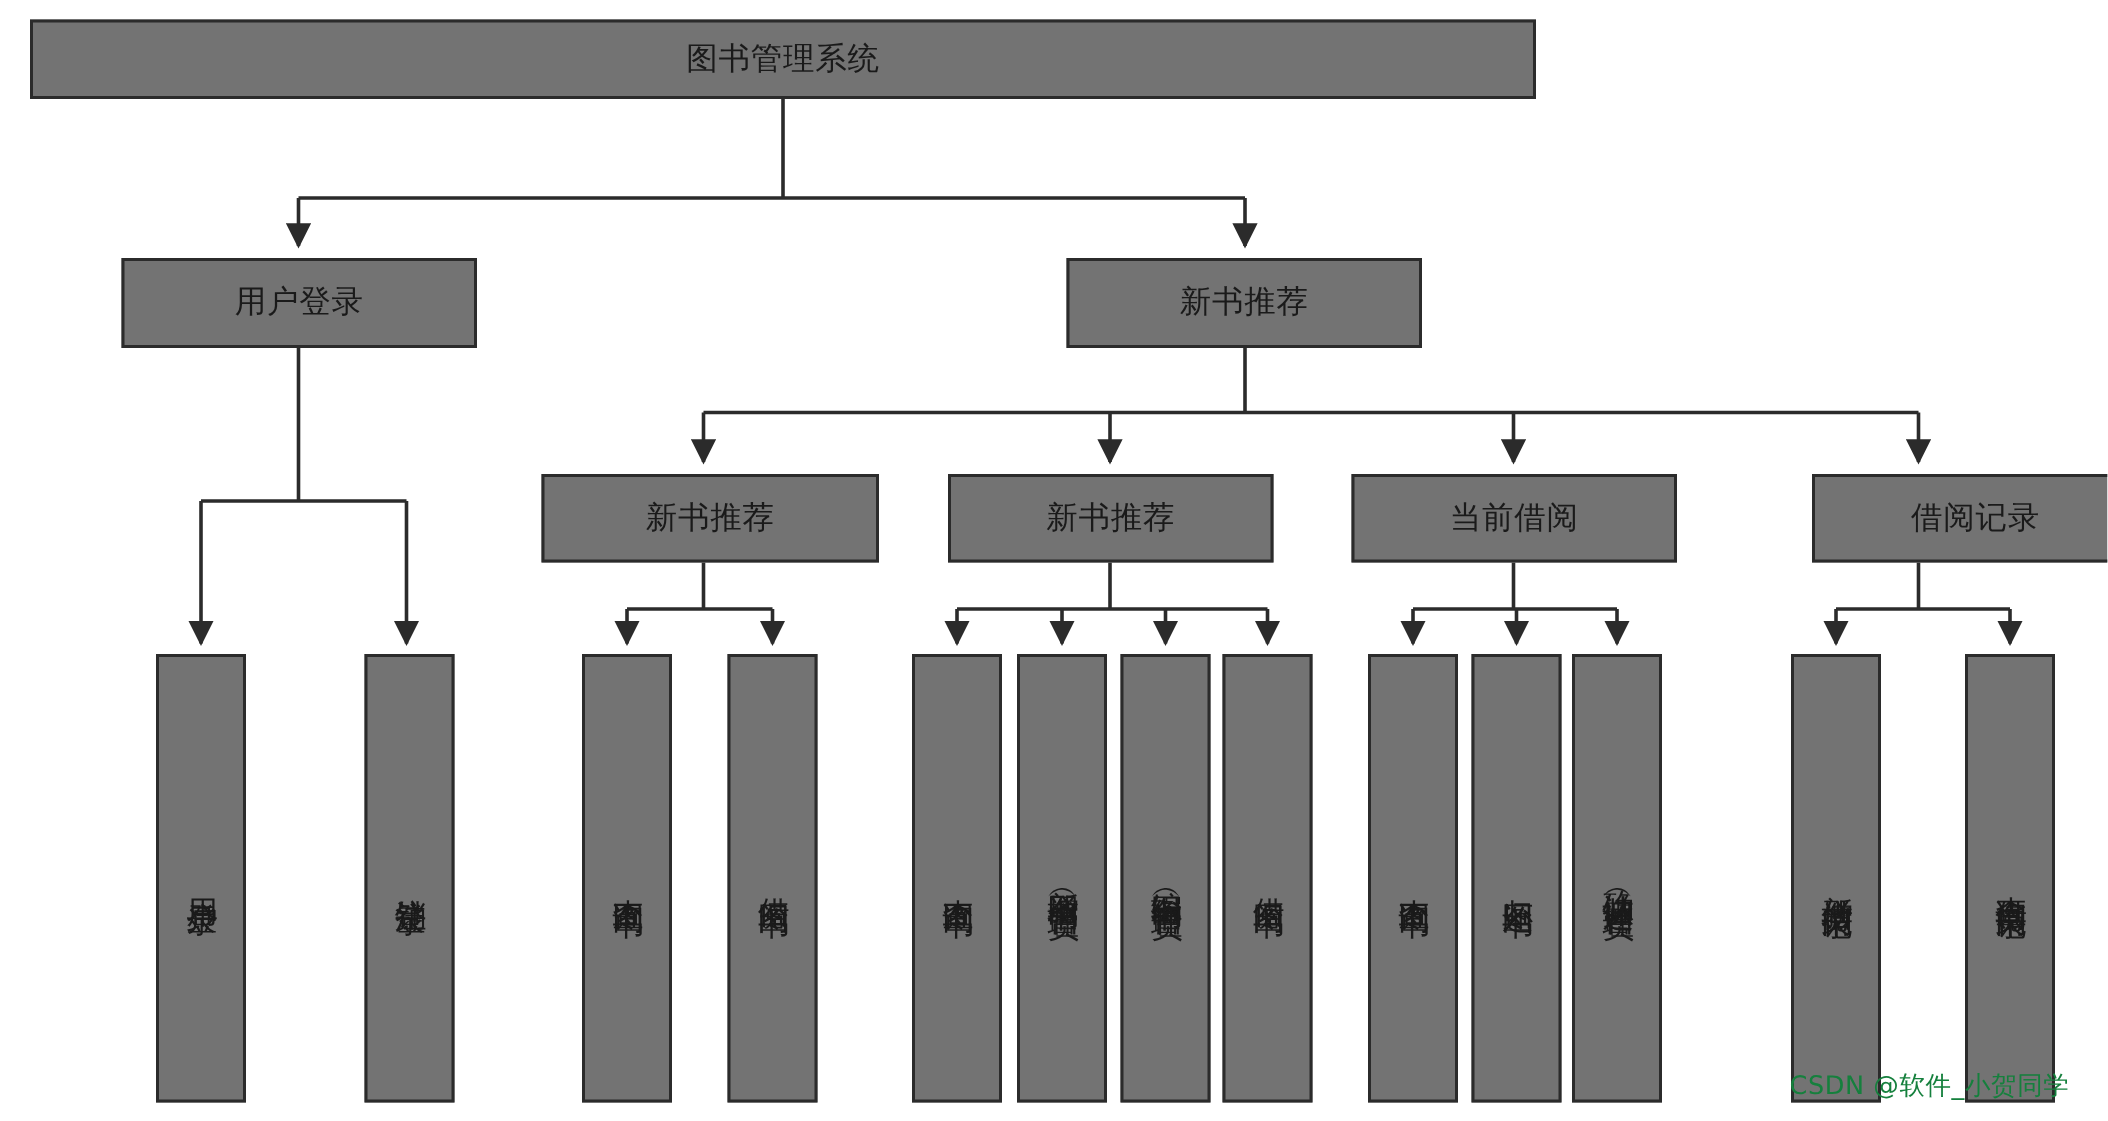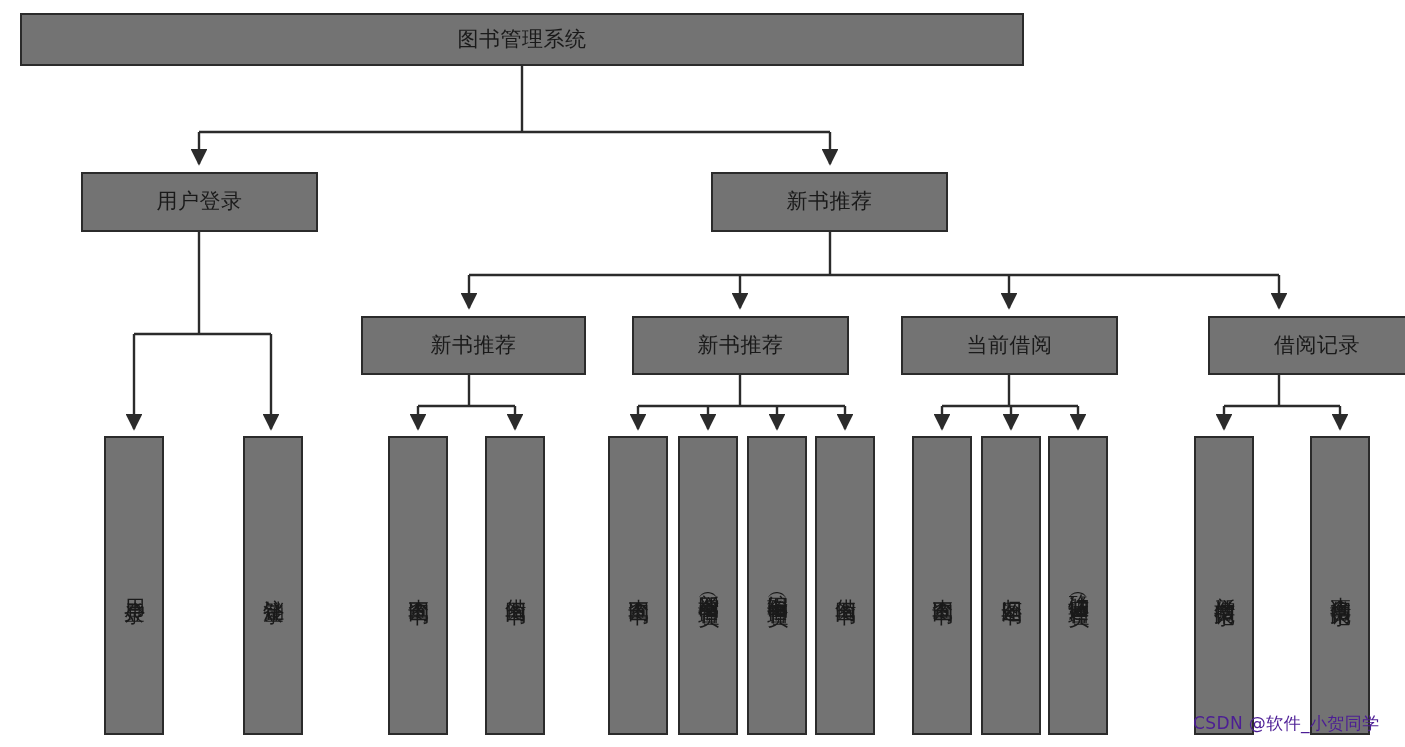--- a/index.html
+++ b/index.html
@@ -55,21 +55,21 @@
   .node.v .vtext {
     writing-mode: vertical-rl;
     text-orientation: upright;
     white-space: nowrap;
   }
   .watermark {
     position: absolute;
     left: 1193px;
     top: 712px;
     font-size: 17px;
-    color: #4c1d95;
+    color: #15803d;
     white-space: nowrap;
     letter-spacing: 0.4px;
   }
 </style>
 </head>
 <body>
 
 <div id="canvas">
 
   <svg id="edges" viewBox="0 0 1405 747" width="1405" height="747" aria-hidden="true">

